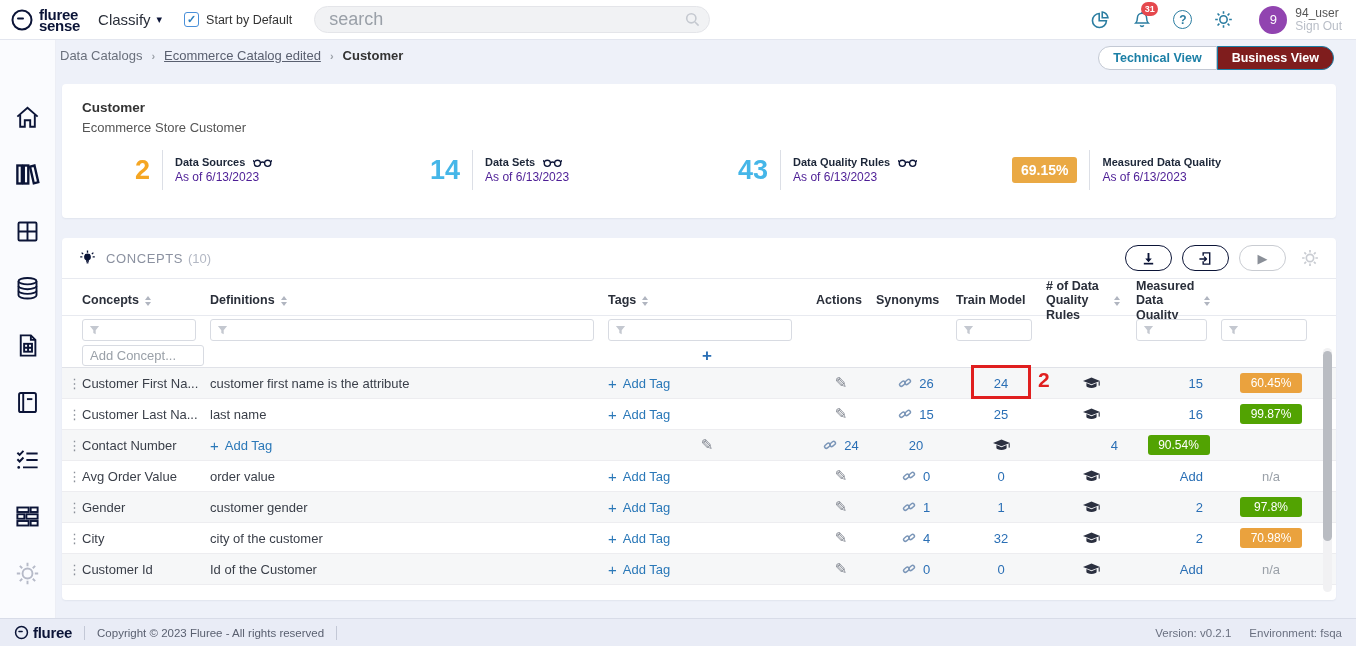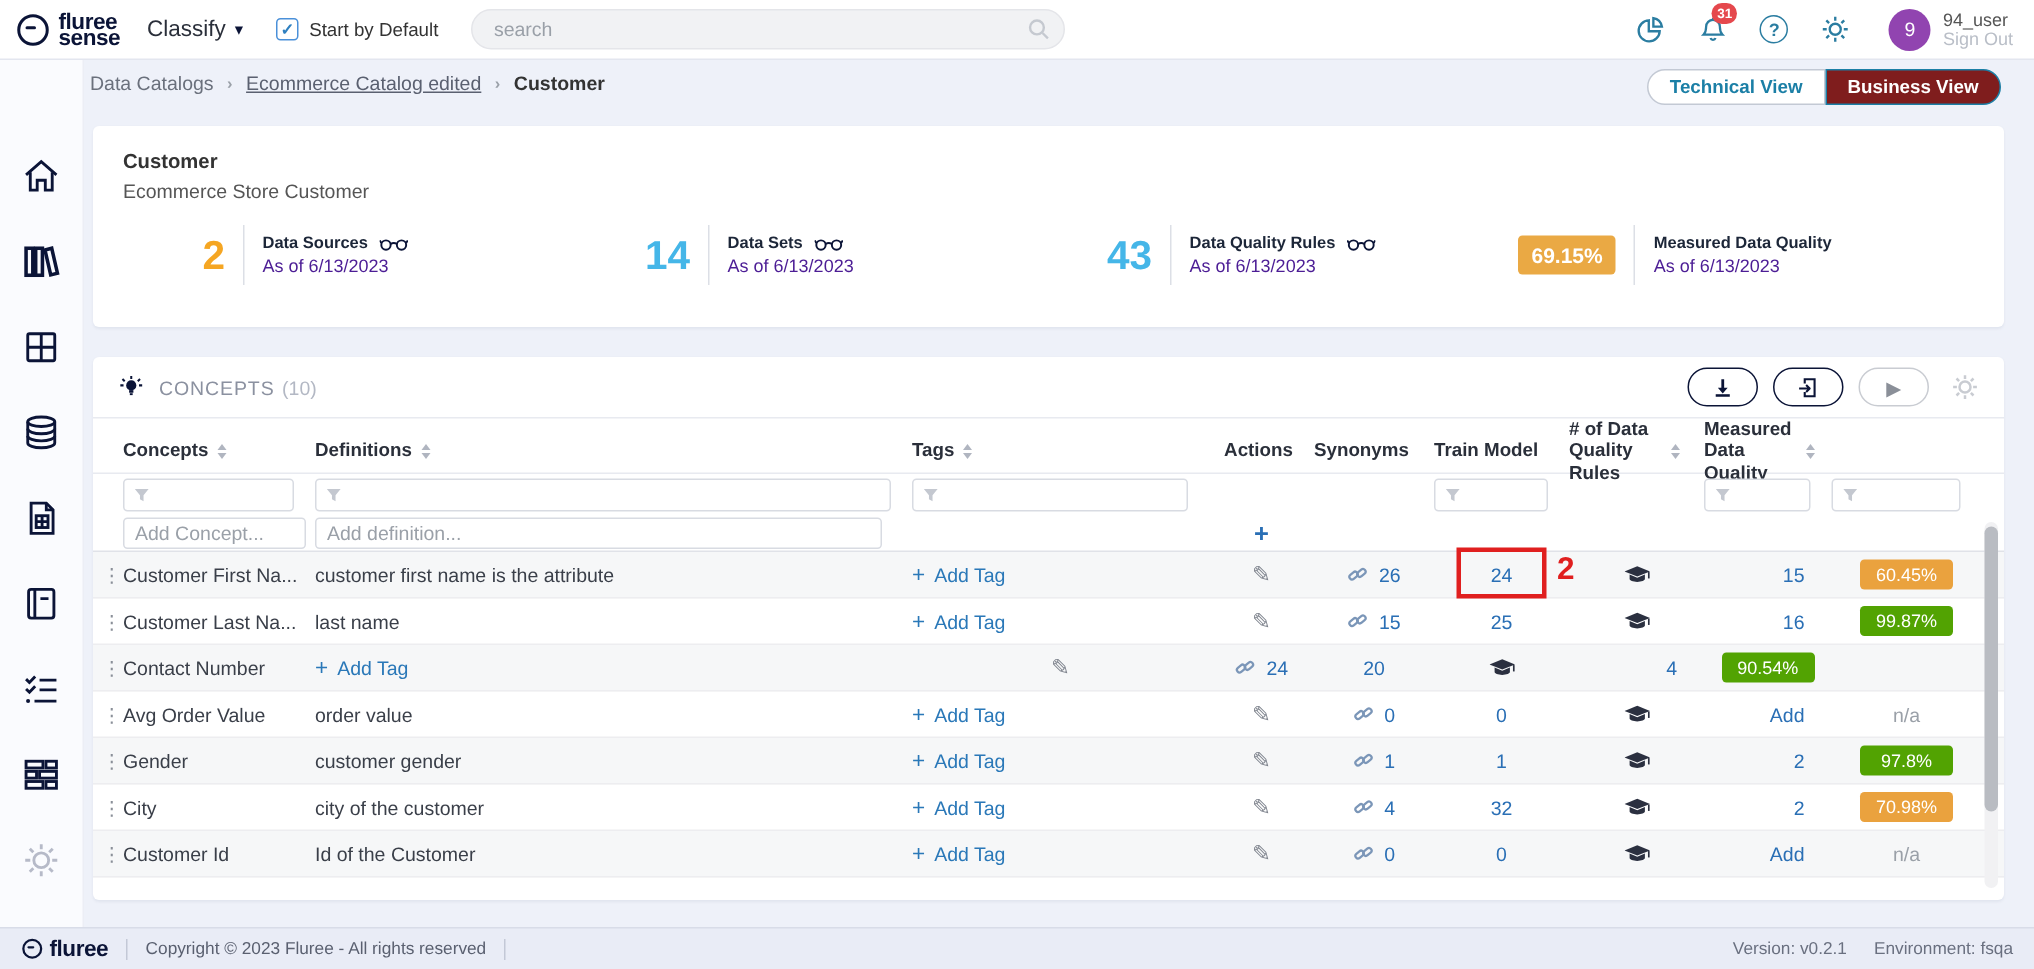--- a/index.html
+++ b/index.html
@@ -10,21 +10,21 @@
   .topbar { position:absolute; top:0; left:0; right:0; height:40px; background:#fff; border-bottom:1px solid #e3e6ef; display:flex; align-items:center; padding:0 14px 0 10px; z-index:30; }
   .brand { display:flex; align-items:center; gap:5px; color:#0b1437; }
   .brand .mark { width:24px; height:24px; }
   .brand .words { line-height:11px; font-weight:bold; font-size:15px; letter-spacing:-0.3px; }
   .brand .words div { height:11px; }
   .navlabel { margin-left:18px; font-size:15px; color:#2a2f3a; display:flex; align-items:center; gap:6px; cursor:pointer; }
   .navlabel .caret { font-size:11px; color:#0b1437; }
   .chk { margin-left:22px; display:flex; align-items:center; gap:7px; font-size:12.5px; color:#333; }
   .chkbox { width:15px; height:15px; border:1.6px solid #4a90d9; border-radius:3px; display:flex; align-items:center; justify-content:center; font-size:11px; font-weight:bold; color:#2f80c0; background:#fff; }
   .search { margin-left:22px; position:relative; }
-  .search input { width:396px; height:27px; border-radius:14px; background:#f1f2f4; border:1px solid #e4e5e9; padding:0 32px 0 14px; font-size:13px; color:#555; outline:none; font-family:inherit; }
+  .search input { width:396px; height:27px; border-radius:14px; background:#f1f2f4; border:1px solid #e4e5e9; padding:0 32px 0 14px; font-size:18px; color:#555; outline:none; font-family:inherit; }
   .search input::placeholder { color:#9aa0a8; }
   .search .mag { position:absolute; right:10px; top:6px; }
   .topicons { margin-left:auto; display:flex; align-items:center; gap:21px; }
   .ticon { color:#2b7da1; position:relative; cursor:pointer; display:flex; align-items:center; }
   .badge31 { position:absolute; top:-7px; left:9px; background:#e5484d; color:#fff; font-size:9px; font-weight:bold; min-width:17px; height:14px; border-radius:8px; display:flex; align-items:center; justify-content:center; padding:5px 3px; }
   .helpc { width:19px; height:19px; border:1.7px solid #2b7da1; border-radius:50%; display:flex; align-items:center; justify-content:center; font-size:12px; font-weight:bold; }
   .userbox { display:flex; align-items:center; gap:8px; margin-left:4px; }
   .avatar { width:28px; height:28px; border-radius:50%; background:#9144b0; color:#fff; font-size:13px; display:flex; align-items:center; justify-content:center; }
   .uname { font-size:12px; color:#555; line-height:13px; }
   .uname .so { color:#b9bec7; cursor:pointer; }
@@ -428,21 +428,20 @@
           <svg width="11" height="11" viewBox="0 0 12 12">
             <path d="M1 1h10L7.3 5.6V10L4.7 8.6V5.6Z" fill="#c4c8d0"></path>
           </svg>
         </span>
       </div>
   </div>
 
   <div class="tgrid addrow">
     <div></div>
     <div><input type="text" placeholder="Add Concept..." style=""></div>
-    <div><input type="text" placeholder="Add definition..." style=""></div>
     <div></div>
     <div class="addplus">+</div>
     <div></div>
       <div></div>
       <div></div>
       <div></div>
       <div></div>
   </div>
 
   <div class="tgrid trow odd">

